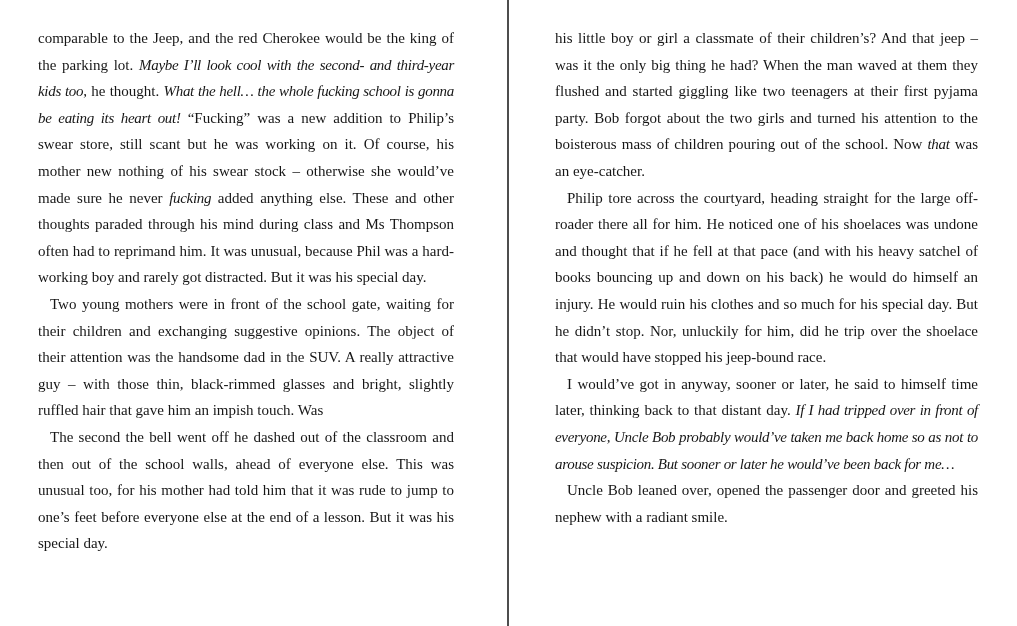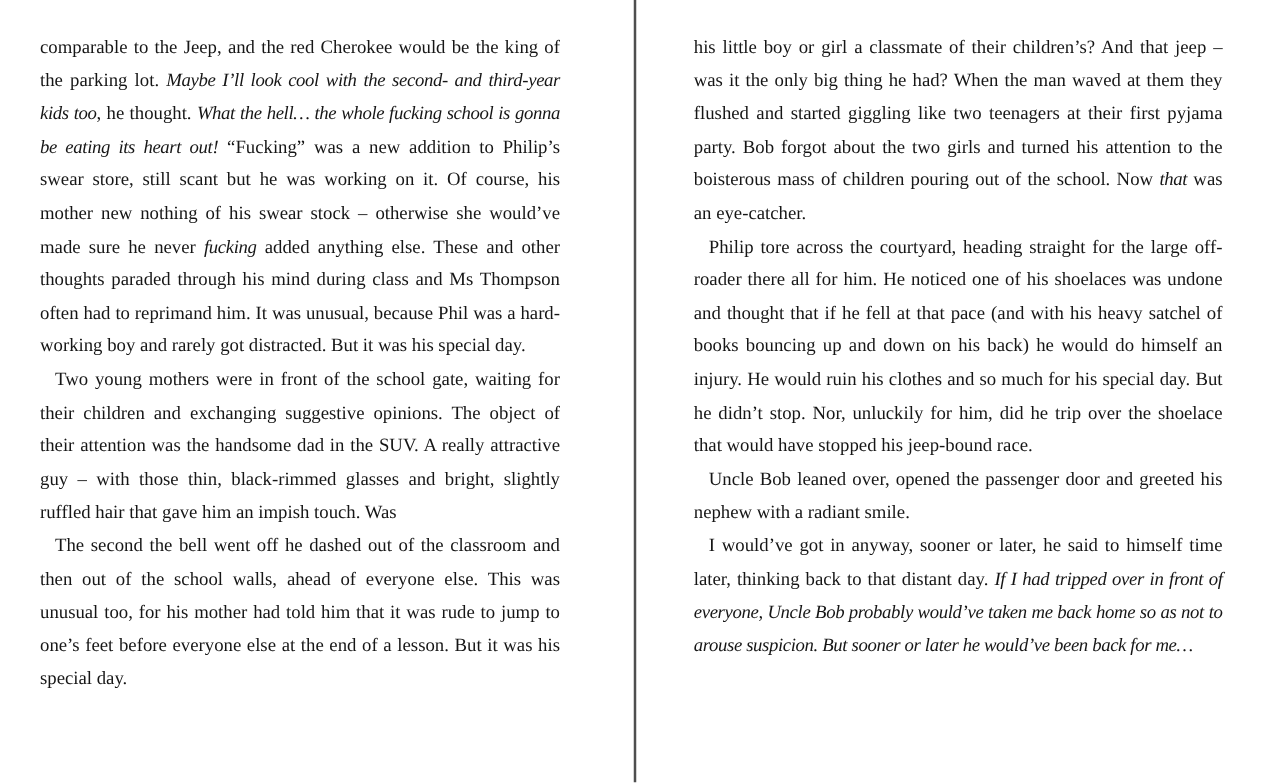--- a/index.html
+++ b/index.html
@@ -22,21 +22,21 @@
     top: 0;
     width: 1.5px;
     height: 626px;
     background: #4e4e4e;
   }
   .page {
     position: absolute;
     top: 0;
     height: 626px;
   }
-  .page-left  { left: 4px;     width: 507px; }
+  .page-left  { left: 10px;     width: 507px; }
   .page-right { left: 498px; width: 524px; }
   .page-text {
     position: absolute;
     top: 25px;
     font-family: "Liberation Serif", "DejaVu Serif", serif;
     font-size: 15px;
     line-height: 26.6px;
     color: #161616;
     text-align: justify;
     hyphens: none;
@@ -66,18 +66,18 @@
         <p class="para"><span class="run">The second the bell went off he dashed out of the classroom and then out of the school walls, ahead of everyone else. This was unusual too, for his mother had told him that it was rude to jump to one’s feet before everyone else at the end of a lesson. But it was his special day.</span></p>
       </div>
   </section>
 
   <div class="spine-divider"></div>
 
   <section class="page page-right">
     <div class="page-text">
         <p class="para cont"><span class="run">his little boy or girl a classmate of their children’s? And that jeep – was it the only big thing he had? When the man waved at them they flushed and started giggling like two teenagers at their first pyjama party. Bob forgot about the two girls and turned his attention to the boisterous mass of children pouring out of the school. Now </span><span class="run i">that</span><span class="run"> was an eye-catcher.</span></p>
         <p class="para"><span class="run">Philip tore across the courtyard, heading straight for the large off-roader there all for him. He noticed one of his shoelaces was undone and thought that if he fell at that pace (and with his heavy satchel of books bouncing up and down on his back) he would do himself an injury. He would ruin his clothes and so much for his special day. But he didn’t stop. Nor, unluckily for him, did he trip over the shoelace that would have stopped his jeep-bound race.</span></p>
+        <p class="para"><span class="run">I would’ve got in anyway, sooner or later, he said to himself time later, thinking back to that distant day. </span><span class="run i">If I had tripped over in front of everyone, Uncle Bob probably would’ve taken me back home so as not to arouse suspicion. But sooner or later he would’ve been back for me…</span></p>
         <p class="para"><span class="run">Uncle Bob leaned over, opened the passenger door and greeted his nephew with a radiant smile.</span></p>
-        <p class="para"><span class="run">I would’ve got in anyway, sooner or later, he said to himself time later, thinking back to that distant day. </span><span class="run i">If I had tripped over in front of everyone, Uncle Bob probably would’ve taken me back home so as not to arouse suspicion. But sooner or later he would’ve been back for me…</span></p>
       </div>
   </section>
 
 </div>
 
 </body></html>

